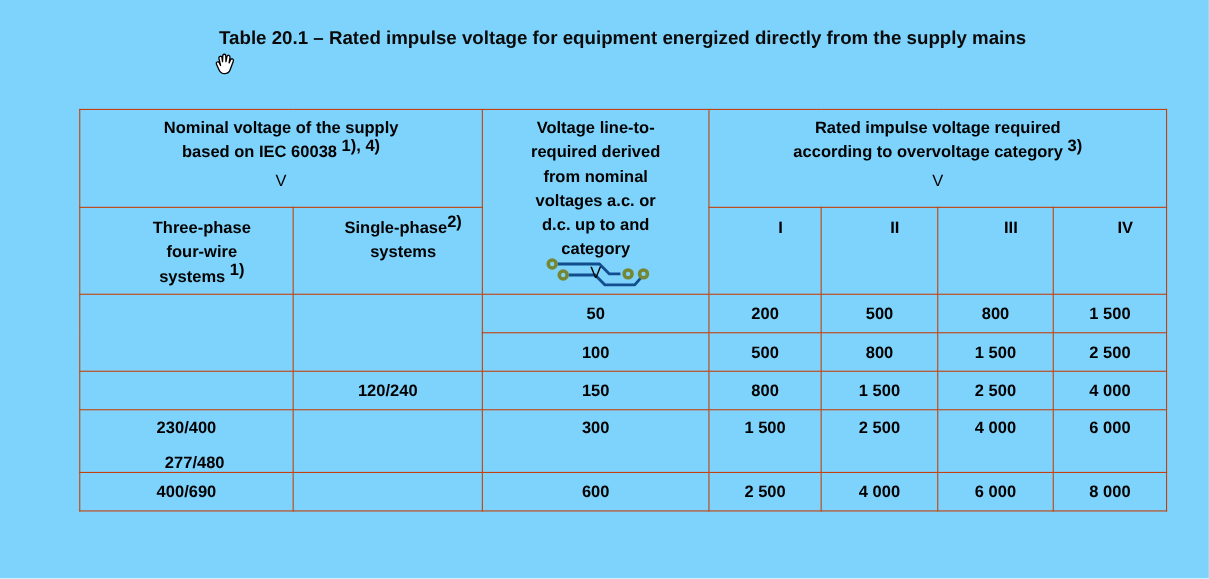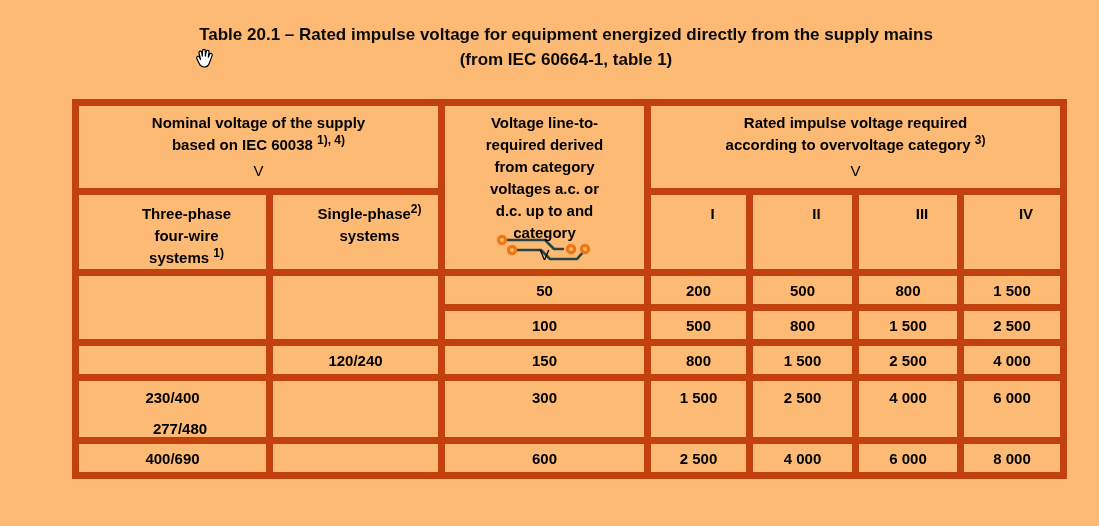--- a/index.html
+++ b/index.html
@@ -1,21 +1,21 @@
 <!DOCTYPE html>
 <html><head>
 <meta charset="utf-8">
 <style>
   * { margin: 0; padding: 0; box-sizing: border-box; }
   html, body { background: #ffffff; }
   .page {
     position: relative;
     width: 1099px;
     height: 526px;
-    background: #fdba74;
+    background: #7dd3fc;
     font-family: "Liberation Sans", sans-serif;
     color: #000000;
     overflow: hidden;
   }
 
   
   .doc-title {
     position: absolute;
     left: 72px;
     top: 22px;
@@ -40,21 +40,21 @@
   
   table.tbl {
     position: absolute;
     left: 72px;
     top: 99px;
     border-collapse: collapse;
     table-layout: fixed;
     width: 988px;
   }
   .tbl th, .tbl td {
-    border: 7px solid #c2410c;
+    border: 1px solid #c2410c;
     text-align: center;
     padding: 0;
     overflow: hidden;
   }
   .tbl th {
     font-weight: bold;
     font-size: 15px;
     line-height: 22px;
     vertical-align: top;
   }
@@ -64,21 +64,21 @@
     vertical-align: middle;
   }
   tr.r-grp  { height: 89px; }
   tr.r-sub  { height: 79px; }
   tr.r-data { height: 35px; }
   tr.r-tall { height: 52px; }
   .r-grp th { padding-top: 6px; }
   .r-sub th { padding-top: 8px; padding-left: 28px; }
   .unit { font-weight: normal; margin-top: 4px; }
   .mid-unit { font-weight: normal; }
-  sup { font-size: 12px; font-weight: bold; line-height: 0; }
+  sup { font-size: 15px; font-weight: bold; line-height: 0; }
   .r-tall td { vertical-align: top; padding-top: 8px; }
   .second-line { margin-top: 14px; padding-left: 15px; }
 
   
   .watermark {
     position: absolute;
     inset: 0;
     pointer-events: none;
     mix-blend-mode: multiply;
     z-index: 3;
@@ -95,21 +95,20 @@
     font-family: "Liberation Sans", sans-serif;
   }
 </style>
 </head>
 <body>
 
 <div class="page">
 
   <div class="doc-title">
     <div>Table 20.1 – Rated impulse voltage for equipment energized directly from the supply mains</div>
-    <div>(from IEC 60664-1, table 1)</div>
   </div>
 
   <div class="hand">
     <svg width="23" height="26" viewBox="0 0 23 26">
       <path d="M8.1 5.2 c0.9-0.2 1.6 0.4 1.7 1.3 l0.5 3.6 0.2-5.3 c0-0.9 0.6-1.5 1.4-1.5 0.8 0 1.4 0.6 1.4 1.5 l0.1 5.3 0.9-4.6 c0.2-0.9 0.9-1.4 1.7-1.2 0.8 0.2 1.2 0.9 1.1 1.8 l-0.8 5.1 1.3-2.9 c0.4-0.8 1.2-1.1 1.9-0.7 0.7 0.4 1 1.2 0.6 2 l-2.8 7.6 c-0.9 2.4-2.4 3.8-5.1 3.8 -2.4 0-4-1.2-5-3.4 l-2.4-5.2 c-0.4-0.8-0.1-1.6 0.6-2 0.7-0.4 1.5-0.1 1.9 0.7 l1.2 2.4 -1.5-6.5 c-0.2-0.9 0.3-1.6 1.1-1.8 z" fill="#ffffff" stroke="#000000" stroke-width="1.2" stroke-linejoin="round"></path>
     </svg>
   </div>
 
   <table class="tbl">
     <colgroup>
@@ -124,21 +123,21 @@
     <tbody>
       <tr class="r-grp">
         <th colspan="2">
           <div>Nominal voltage of the supply</div>
           <div><span>based on IEC 60038 </span><sup>1), 4)</sup></div>
           <div class="unit">V</div>
         </th>
         <th rowspan="2">
           <div>Voltage line-to-</div>
           <div>required derived</div>
-          <div>from category</div>
+          <div>from nominal</div>
           <div>voltages a.c. or</div>
           <div>d.c. up to and</div>
           <div>category</div>
           <div class="mid-unit">V</div>
         </th>
         <th colspan="4">
           <div>Rated impulse voltage required</div>
           <div><span>according to overvoltage category </span><sup>3)</sup></div>
           <div class="unit">V</div>
         </th>

